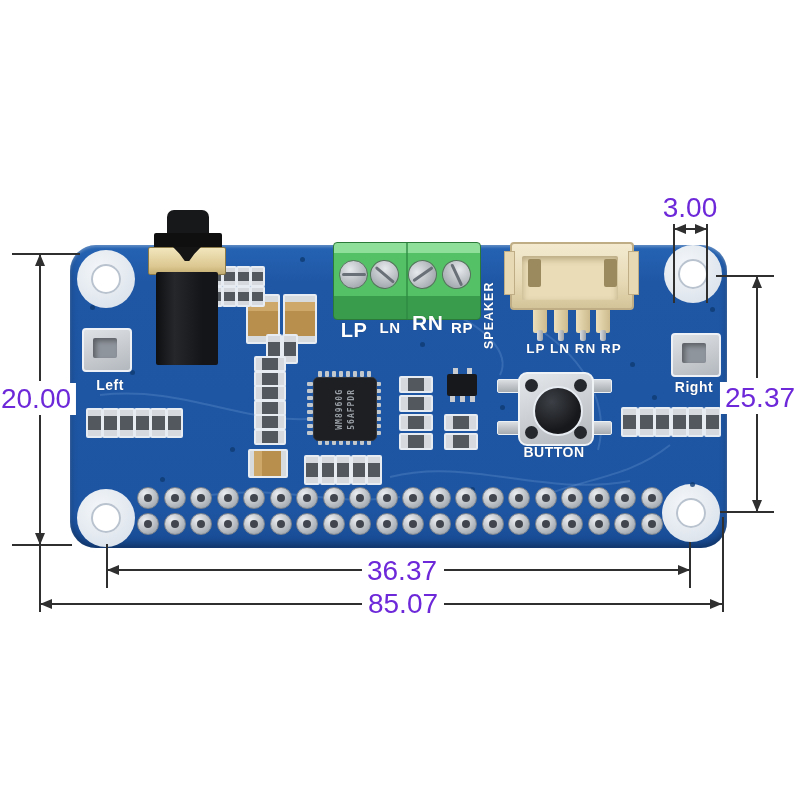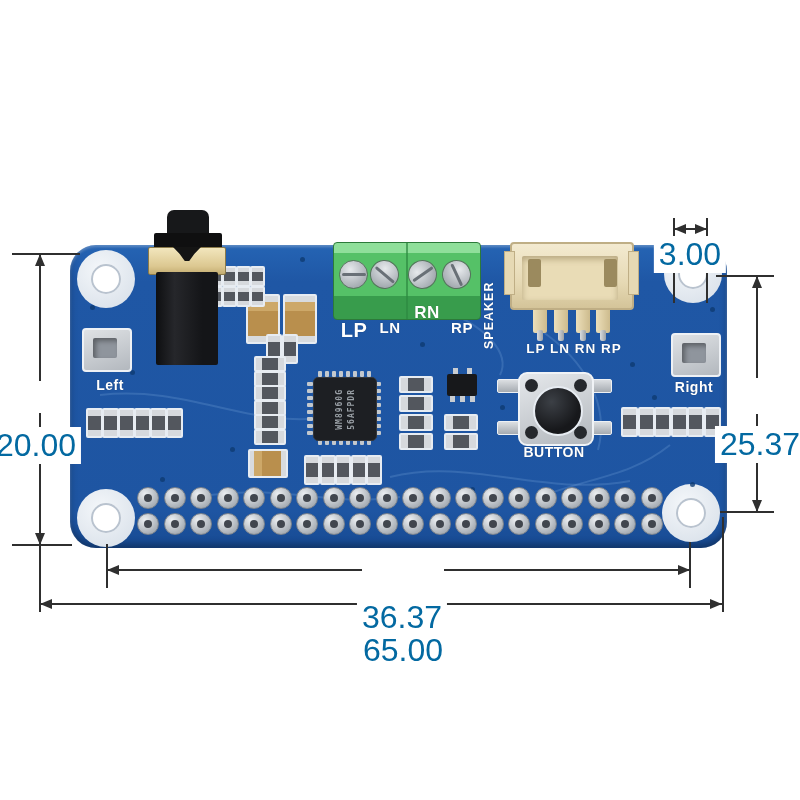--- a/index.html
+++ b/index.html
@@ -2,22 +2,22 @@
 <html><head>
 <meta charset="utf-8">
 <style>
   html,body{margin:0;padding:0;background:#fff;}
   .canvas{position:relative;width:800px;height:800px;background:#ffffff;overflow:hidden;
           font-family:"Liberation Sans",sans-serif;}
   .title{position:absolute;left:13px;top:172px;font-size:31px;font-weight:700;color:#050505;z-index:7;}
   .dim-svg{position:absolute;left:0;top:0;z-index:5;pointer-events:none;}
   .dim-svg line{stroke:#2f2f2f;stroke-width:2;shape-rendering:crispEdges;}
   .dim-svg polygon{fill:#2f2f2f;}
-  .dim{position:absolute;z-index:6;background:#fff;padding:0 5px;font-size:32px;color:#0369a1;
-       transform:translateX(-50%);line-height:1.15;white-space:nowrap;margin-top:44px;}
+  .dim{position:absolute;z-index:6;background:#fff;padding:0 5px;font-size:28px;color:#6d28d9;
+       transform:translateX(-50%);line-height:1.15;white-space:nowrap;}
   
   .board{position:absolute;left:70px;top:245px;width:657px;height:303px;border-radius:26px;
          background:linear-gradient(180deg,#2564b4 0%,#1f57a5 12%,#1e55a2 88%,#174a92 100%);
          box-shadow:inset 0 2px 3px rgba(255,255,255,.28), inset 0 -4px 7px rgba(0,0,0,.3);z-index:1;}
   .traces{position:absolute;left:0;top:0;}
   .hole{position:absolute;width:58px;height:58px;border-radius:50%;
         background:radial-gradient(circle at 40% 35%,#f4f7fa,#dde4ec 75%,#c9d2dc);}
   .hole::after{content:'';position:absolute;left:50%;top:50%;width:30px;height:30px;margin:-15px 0 0 -15px;
         border-radius:50%;background:#ffffff;box-shadow:inset 0 0 0 2px #b9c3cf;}
   .blabel{position:absolute;color:#fff;font-weight:700;text-align:center;letter-spacing:.5px;
@@ -151,21 +151,21 @@
     <div class="cap v" style="left:176px;top:49px;width:30px;height:46px"></div>
     <div class="cap v" style="left:213px;top:49px;width:30px;height:46px"></div>
     <div class="cap h" style="left:178px;top:204px;width:36px;height:25px"></div>
 
     <div class="blabel" style="left:12px;top:132px;width:56px;font-size:14px">Left</div>
     <div class="blabel" style="left:598px;top:134px;width:52px;font-size:14px">Right</div>
     <div class="blabel" style="left:445px;top:199px;width:78px;font-size:14px">BUTTON</div>
     <div class="blabel vlabel" style="left:412px;top:38px;height:66px;font-size:12.5px">SPEAKER</div>
     <div class="blabel" style="left:269px;top:74px;width:30px;font-size:20px">LP</div>
     <div class="blabel" style="left:305px;top:74px;width:30px;font-size:15px">LN</div>
-    <div class="blabel" style="left:342px;top:58px;width:30px;font-size:17px">RN</div>
+    <div class="blabel" style="left:342px;top:66px;width:30px;font-size:21px">RN</div>
     <div class="blabel" style="left:377px;top:74px;width:30px;font-size:15px">RP</div>
     <div class="blabel" style="left:448px;top:96px;width:112px;font-size:13.5px;letter-spacing:1px">LP LN RN RP</div>
   <div class="res v" style="left: 138px; top: 21px; width: 11px; height: 17px;"></div>
       <div class="res v" style="left: 152px; top: 21px; width: 11px; height: 17px;"></div>
       <div class="res v" style="left: 166px; top: 21px; width: 11px; height: 17px;"></div>
       <div class="res v" style="left: 180px; top: 21px; width: 11px; height: 17px;"></div>
       <div class="res v" style="left: 138px; top: 41px; width: 11px; height: 17px;"></div>
       <div class="res v" style="left: 152px; top: 41px; width: 11px; height: 17px;"></div>
       <div class="res v" style="left: 166px; top: 41px; width: 11px; height: 17px;"></div>
       <div class="res v" style="left: 180px; top: 41px; width: 11px; height: 17px;"></div>
@@ -328,14 +328,14 @@
     <polygon points="674,229 686,224 686,234"></polygon>
     <polygon points="707,229 695,224 695,234"></polygon>
     <line x1="674" y1="218" x2="674" y2="303"></line>
     <line x1="707" y1="218" x2="707" y2="303"></line>
   </svg>
 
   <div class="dim" style="left:690px;top:192px">3.00</div>
   <div class="dim" style="left:36px;top:383px">20.00</div>
   <div class="dim" style="left:760px;top:382px">25.37</div>
   <div class="dim" style="left:402px;top:555px">36.37</div>
-  <div class="dim" style="left:403px;top:588px">65.00</div>
+  <div class="dim" style="left:403px;top:588px">85.07</div>
 </div>
 
 </body></html>

